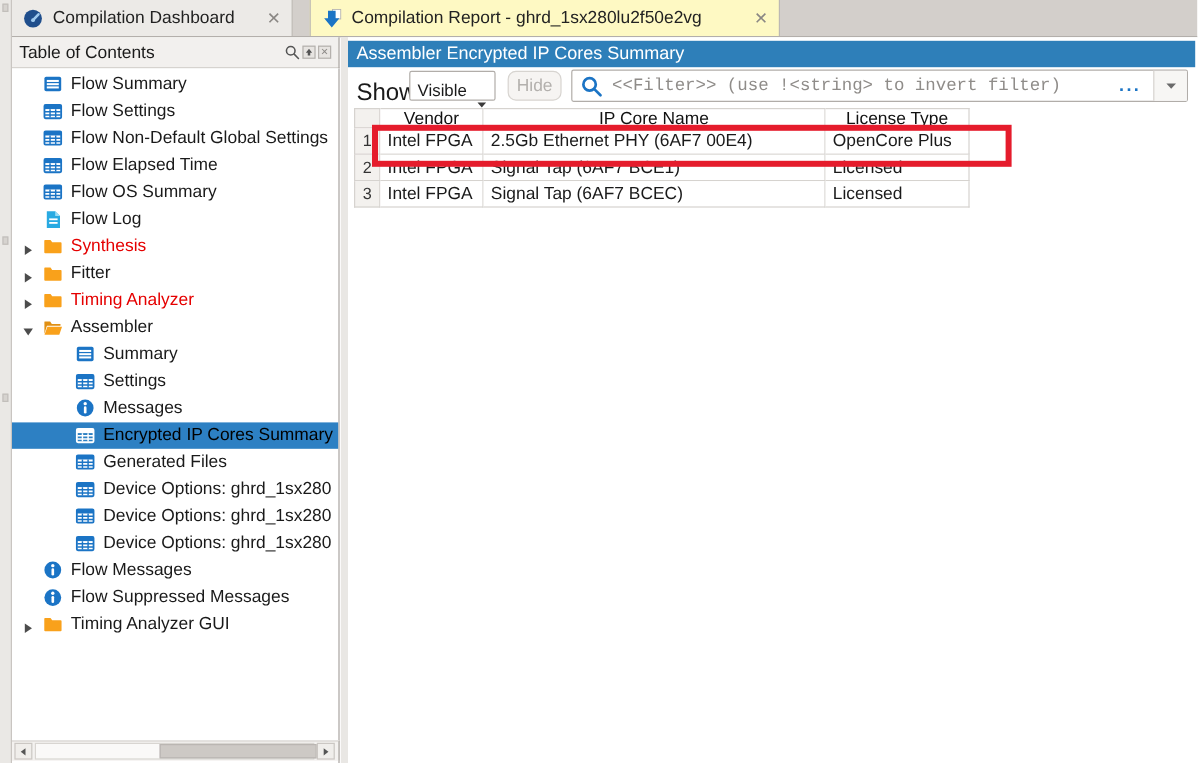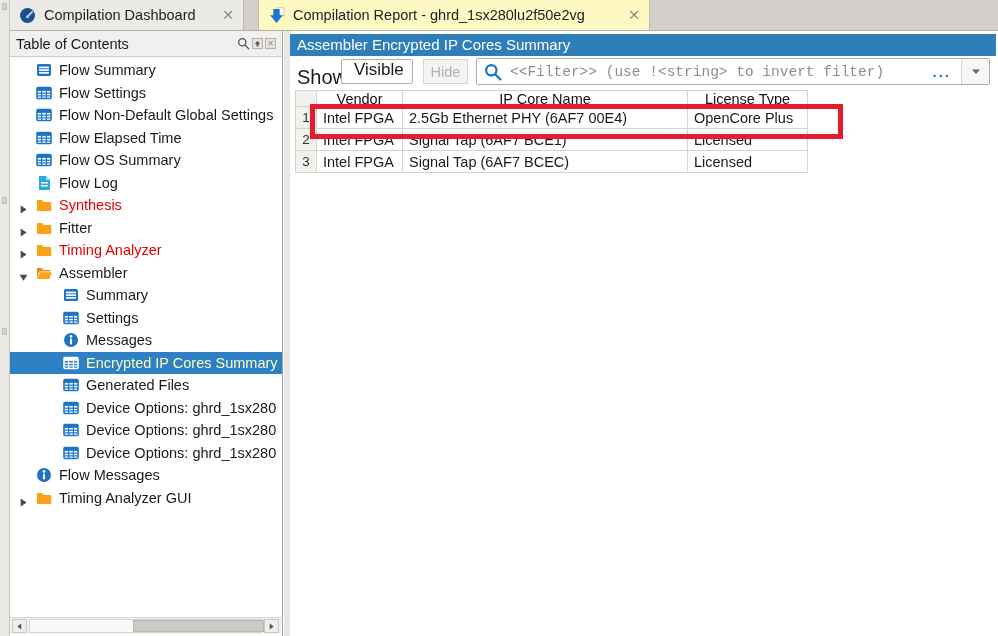--- a/index.html
+++ b/index.html
@@ -30,43 +30,43 @@
   .toc-tools{margin-left:auto;display:flex;align-items:center;gap:2px}
   .mini{width:13px;height:13px}
   .mini-btn{width:11px;height:11px;border:1px solid #b5b1ad;background:#e7e4e1;display:flex;align-items:center;justify-content:center;font-size:8px;color:#8d8a87}
 
   .tree{position:absolute;left:10px;top:57px;width:273px;height:636px;background:#fff;border-right:1px solid #a9a5a1;overflow:hidden;padding-top:2px}
   .tree-row{position:relative;height:22.5px;display:flex;align-items:center;white-space:nowrap;font-size:14.5px;overflow:hidden}
   .tree-row.lvl1{padding-left:26px}
   .tree-row.lvl2{padding-left:53px}
   .tree-arrow{position:absolute;left:9px;top:7px;width:9px;height:9px}
   .tree-icon{width:16px;height:16px;flex:0 0 16px;margin-right:7px}
-  .tree-row.selected{background:var(--selection);color:#fef9c3}
+  .tree-row.selected{background:var(--selection);color:#000000}
   .tree-row.alert{color:var(--alert-red)}
 
   
   .hscroll{position:absolute;left:10px;top:617px;width:273px;height:17px;background:#f4f2f0;border-top:1px solid #d8d5d1;border-right:1px solid #a9a5a1}
   .sb-btn{position:absolute;top:1px;width:15px;height:14px;background:#f0eeeb;border:1px solid #cbc7c3;display:flex;align-items:center;justify-content:center}
   .sb-btn svg{width:7px;height:9px;display:block}
   .sb-left{left:2px}.sb-right{right:3px}
   .sb-track{position:absolute;left:19px;right:20px;top:1px;height:14px;background:#faf9f8;border:1px solid #d8d5d1}
   .sb-thumb{position:absolute;left:103px;top:0;width:131px;height:12px;background:#cdc9c5;border:1px solid #bab6b2}
 
   .splitter{position:absolute;left:284px;top:31px;width:6px;height:605px;background:#e9e7e4}
 
   
   .report{position:absolute;left:290px;top:31px;width:708px;height:605px;background:#fff}
   .report-title{position:absolute;left:0;top:3px;width:706px;height:22px;background:var(--accent);
     color:#fff;font-weight:normal;font-size:15px;line-height:22px;padding-left:7px}
 
   .toolbar-label{position:absolute;left:7px;top:35px;font-size:20px}
   .combo{position:absolute;left:51px;top:28px;width:72px;height:25px;background:#fff;border:1px solid #b1ada9;border-radius:2px;
-    display:flex;align-items:flex-start;padding:0 12px;font-size:17px}
+    display:flex;align-items:flex-end;padding:0 6px;font-size:14px}
   .combo .caret{margin-left:auto;width:9px;height:6px}
-  .btn-hide{position:absolute;left:133px;top:28px;width:45px;height:25px;background:#f6f4f2;border:1px solid #d7d4d0;border-radius:0;
+  .btn-hide{position:absolute;left:133px;top:28px;width:45px;height:25px;background:#f6f4f2;border:1px solid #d7d4d0;border-radius:7px;
     color:#b3b0ad;font-size:14.5px;display:flex;align-items:center;justify-content:center}
   .filterbox{position:absolute;left:186px;top:27px;width:514px;height:27px;background:#fff;border:1px solid #b1ada9;border-radius:2px;
     display:flex;align-items:center}
   .filterbox .mag{width:18px;height:18px;margin:0 6px 0 7px;flex:0 0 18px}
   .filter-input{flex:1;border:none;outline:none;font-family:Liberation Mono, monospace;font-size:14.5px;color:#333;background:transparent;min-width:0}
   .filter-input::placeholder{color:#8f8c89}
   .more-dots{color:var(--icon-blue);font-weight:bold;font-size:15px;letter-spacing:2px;margin-right:10px;line-height:10px}
   .filter-drop{width:28px;height:25px;border-left:1px solid #d7d4d0;background:#f7f6f4;display:flex;align-items:center;justify-content:center}
   .filter-drop svg{width:10px;height:6px}
 
@@ -357,20 +357,30 @@
       </div>
       <div class="tree-row lvl1">
         <span class="tree-icon">
           <svg viewBox="0 0 16 16">
             <circle cx="8" cy="8" r="7" fill="var(--icon-blue)"></circle>
             <circle cx="8" cy="4.4" r="1.4" fill="#fff"></circle>
             <rect x="6.9" y="6.6" width="2.2" height="6" rx="1.1" fill="#fff"></rect>
           </svg>
         </span>
         <span>Flow Messages</span>
+      </div>
+      <div class="tree-row lvl1">
+        <span class="tree-icon">
+          <svg viewBox="0 0 16 16">
+            <circle cx="8" cy="8" r="7" fill="var(--icon-blue)"></circle>
+            <circle cx="8" cy="4.4" r="1.4" fill="#fff"></circle>
+            <rect x="6.9" y="6.6" width="2.2" height="6" rx="1.1" fill="#fff"></rect>
+          </svg>
+        </span>
+        <span>Flow Suppressed Messages</span>
       </div>
       <div class="tree-row lvl1">
         <span class="tree-arrow"><svg viewBox="0 0 8 8">
             <path d="M1.5 0.5 L6.8 4 L1.5 7.5 Z" fill="#4c4c4c"></path>
           </svg></span>
         <span class="tree-icon">
           <svg viewBox="0 0 16 16">
             <path d="M1.5 3h4.6l1.4 1.9h7a.8.8 0 0 1 .8.8v7.5a.8.8 0 0 1-.8.8H1.7a.8.8 0 0 1-.8-.8V3.8a.8.8 0 0 1 .6-.8Z" fill="var(--folder-orange)"></path>
           </svg>
         </span>

